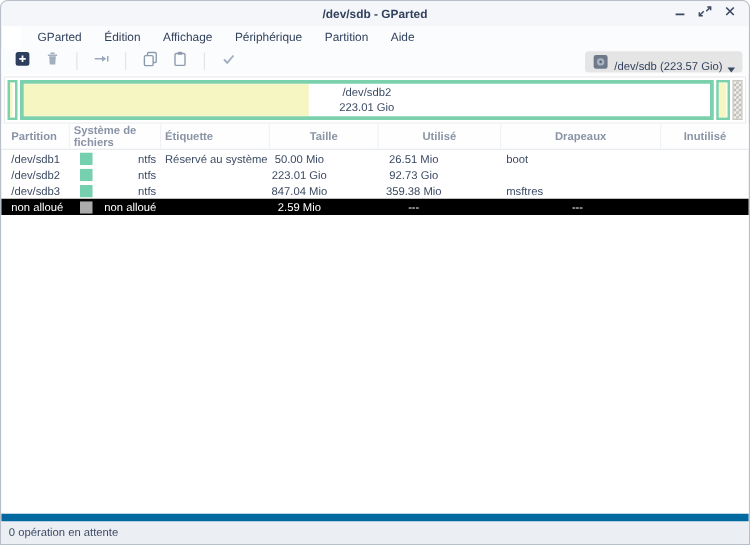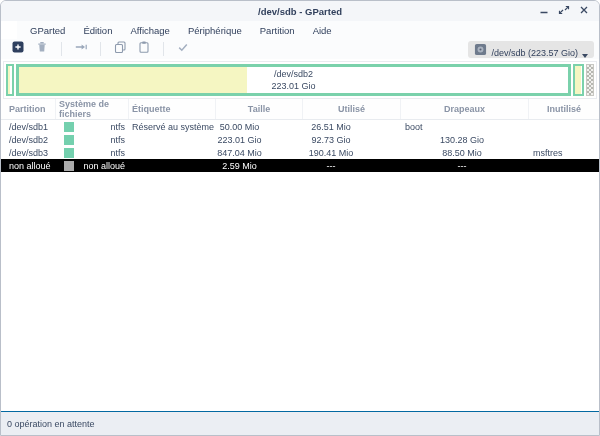--- a/index.html
+++ b/index.html
@@ -98,21 +98,21 @@
   .num { text-align:center; }
   .pr-size { padding-right:40px; }
   .pr-used { padding-right:42px; }
   .pr-unused { padding-right:6px; }
   .c-flags { padding-left:4px; }
 
   .filler { flex:1 1 auto; background:#fff; }
 
   
   .statusbar {
-    flex:0 0 24px; border-top:1px solid #0369a1; background:#ebeef3;
+    flex:0 0 24px; border-top:6px solid #0369a1; background:#ebeef3;
     display:flex; align-items:center; padding-left:6px;
     font-size:9px; color:#3b4a63;
   }
 </style>
 </head>
 <body>
 
 <div class="window">
 
   <div class="titlebar">
@@ -262,34 +262,32 @@
 
     <div class="trow grid-cols">
       <div class="c c-part">/dev/sdb2</div>
       <div class="c c-fs">
         <span class="swatch" style="background: rgb(116, 208, 174);"></span>
         <span>ntfs</span>
       </div>
       <div class="c c-label"></div>
       <div class="c num pr-size">223.01 Gio</div>
       <div class="c num pr-used">92.73 Gio</div>
-      <div class="c num pr-unused">130.28 Gio</div>
       <div class="c c-flags"></div>
     </div>
 
     <div class="trow grid-cols">
       <div class="c c-part">/dev/sdb3</div>
       <div class="c c-fs">
         <span class="swatch" style="background: rgb(116, 208, 174);"></span>
         <span>ntfs</span>
       </div>
       <div class="c c-label"></div>
       <div class="c num pr-size">847.04 Mio</div>
-      <div class="c num pr-used">190.41 Mio</div>
-      <div class="c num pr-unused">88.50 Mio</div>
+      <div class="c num pr-used">359.38 Mio</div>
       <div class="c c-flags">msftres</div>
     </div>
 
     <div class="trow grid-cols selected">
       <div class="c c-part">non alloué</div>
       <div class="c c-fs">
         <span class="swatch" style="background: rgb(171, 171, 171);"></span>
         <span>non alloué</span>
       </div>
       <div class="c c-label"></div>

